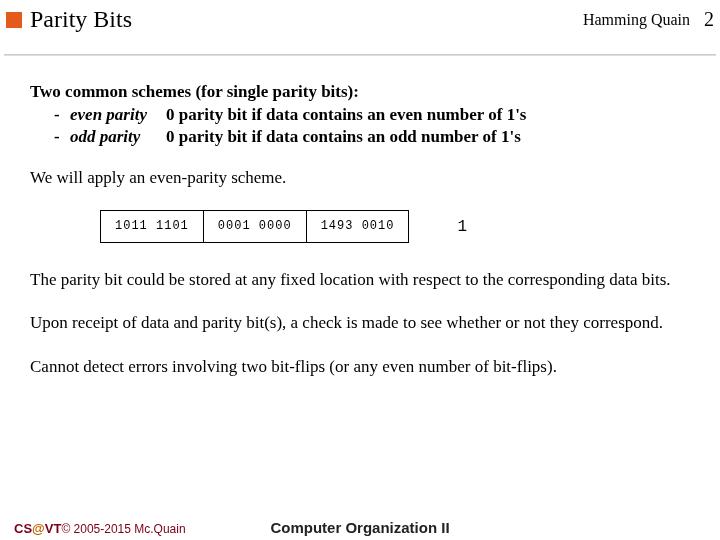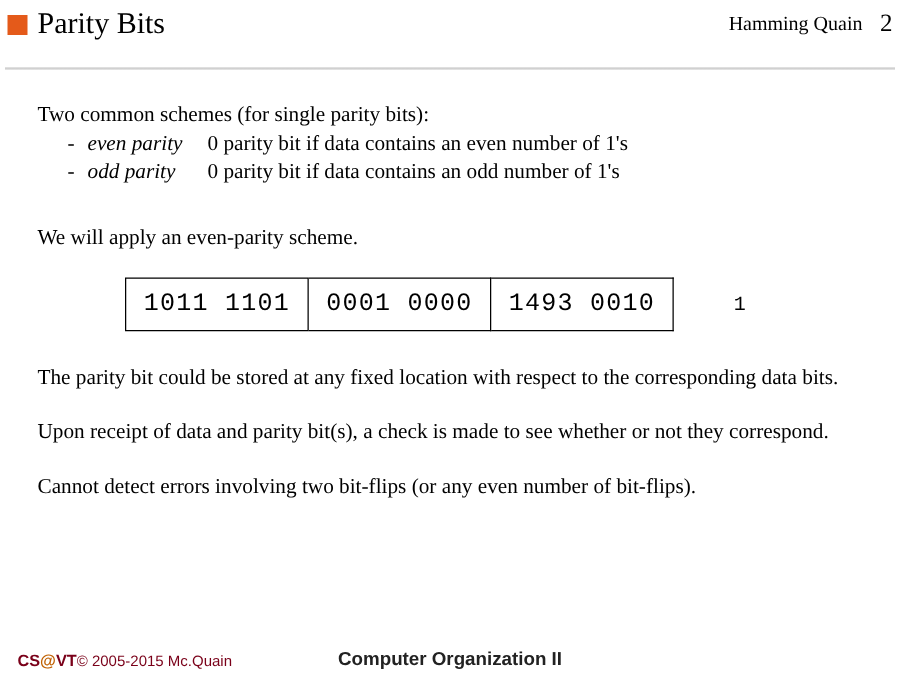--- a/index.html
+++ b/index.html
@@ -6,28 +6,28 @@
   html, body { width: 720px; height: 540px; font-family: "Times New Roman", Times, serif; background: #fff; color: #000; overflow: hidden; }
   .slide { width: 720px; height: 540px; position: relative; display: flex; flex-direction: column; gap: 15px; }
   .header { display: flex; align-items: center; padding: 6px 6px 0 6px; }
   .orange-box { width: 16px; height: 16px; background: #e45a1a; margin-right: 8px; flex: 0 0 auto; }
   .title { font-size: 24px; font-weight: 400; flex: 1 1 auto; }
   .topright { font-size: 16px; margin-right: 8px; }
   .pagenum { font-size: 20px; margin-left: 6px; }
   .hr { height: 2px; background: linear-gradient(to bottom, #bfbfbf 0%, #eaeaea 100%); margin: 6px 4px 0 4px; }
   .body { flex: 1 1 auto; padding: 10px 20px 0 30px; font-size: 17px; line-height: 1.25; }
   .para { margin-bottom: 22px; }
-  .schemes { margin-bottom: 32px; }
+  .schemes { margin-bottom: 20px; font-weight: bold; }
   .scheme-intro { margin-bottom: 2px; }
   .scheme-row { display: flex; margin-left: 24px; }
   .dash { width: 16px; flex: 0 0 auto; }
   .scheme-name { width: 96px; font-style: italic; flex: 0 0 auto; }
   .scheme-desc { flex: 1 1 auto; }
   .bits-row { display: flex; align-items: center; margin: 0 0 26px 70px; }
-  .bits-cell { border: 1.5px solid #000; padding: 8px 14px; font-family: "Courier New", Courier, monospace; font-size: 20px; letter-spacing: 1px; white-space: pre; }
+  .bits-cell { border: 1.5px solid #000; padding: 8px 14px; font-family: "Courier New", Courier, monospace; font-size: 12px; letter-spacing: 1px; white-space: pre; }
   .bits-cell + .bits-cell { border-left: none; }
   .parity-out { font-family: "Courier New", Courier, monospace; font-size: 16px; margin-left: 48px; }
   .footer { display: flex; align-items: flex-end; padding: 0 6px 4px 14px; font-size: 13px; }
   .footer-left { color: #7a0019; font-weight: bold; font-family: Arial, Helvetica, sans-serif; }
   .footer-left .at { color: #c06000; }
   .footer-center { font-weight: bold; font-family: Arial, Helvetica, sans-serif; font-size: 15px; color: #222; position: absolute; left: 50%; transform: translateX(-50%); bottom: 4px; }
   .footer-right { color: #7a0019; font-family: Arial, Helvetica, sans-serif; font-size: 12px; }
 </style>
 </head>
 <body>

